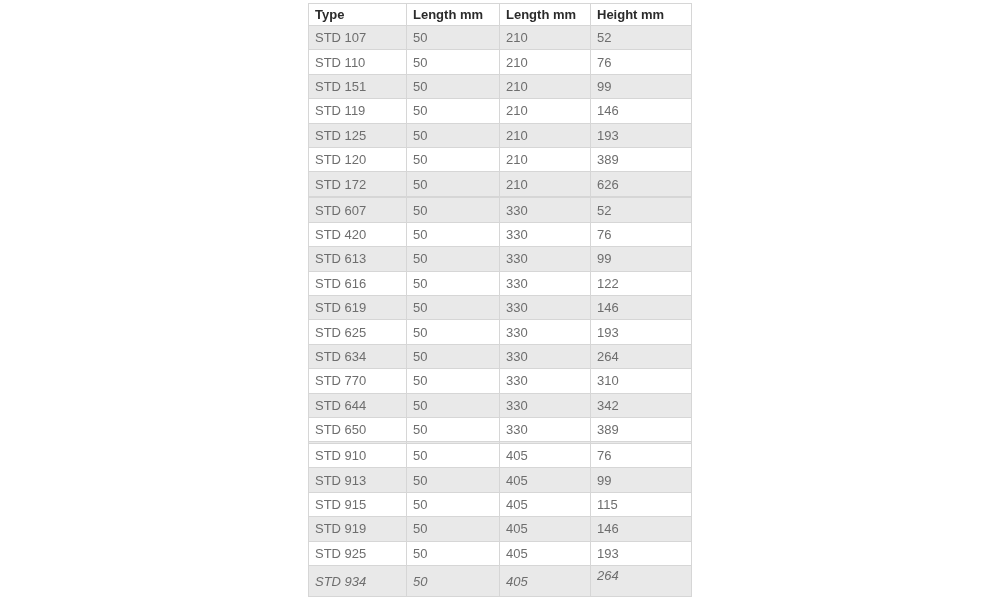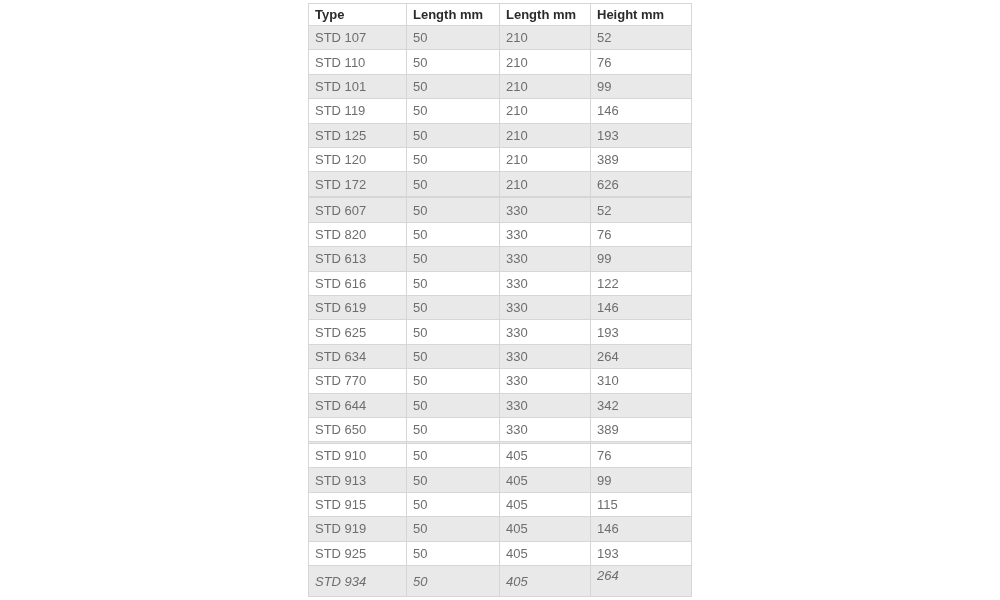--- a/index.html
+++ b/index.html
@@ -93,21 +93,21 @@
           <td>210</td>
           <td>52</td>
         </tr>
         <tr>
           <td>STD 110</td>
           <td>50</td>
           <td>210</td>
           <td>76</td>
         </tr>
         <tr>
-          <td>STD 101</td>
+          <td>STD 151</td>
           <td>50</td>
           <td>210</td>
           <td>99</td>
         </tr>
         <tr>
           <td>STD 119</td>
           <td>50</td>
           <td>210</td>
           <td>146</td>
         </tr>
@@ -135,21 +135,21 @@
           <td></td>
           <td></td>
         </tr>
         <tr>
           <td>STD 607</td>
           <td>50</td>
           <td>330</td>
           <td>52</td>
         </tr>
         <tr>
-          <td>STD 820</td>
+          <td>STD 420</td>
           <td>50</td>
           <td>330</td>
           <td>76</td>
         </tr>
         <tr>
           <td>STD 613</td>
           <td>50</td>
           <td>330</td>
           <td>99</td>
         </tr>

